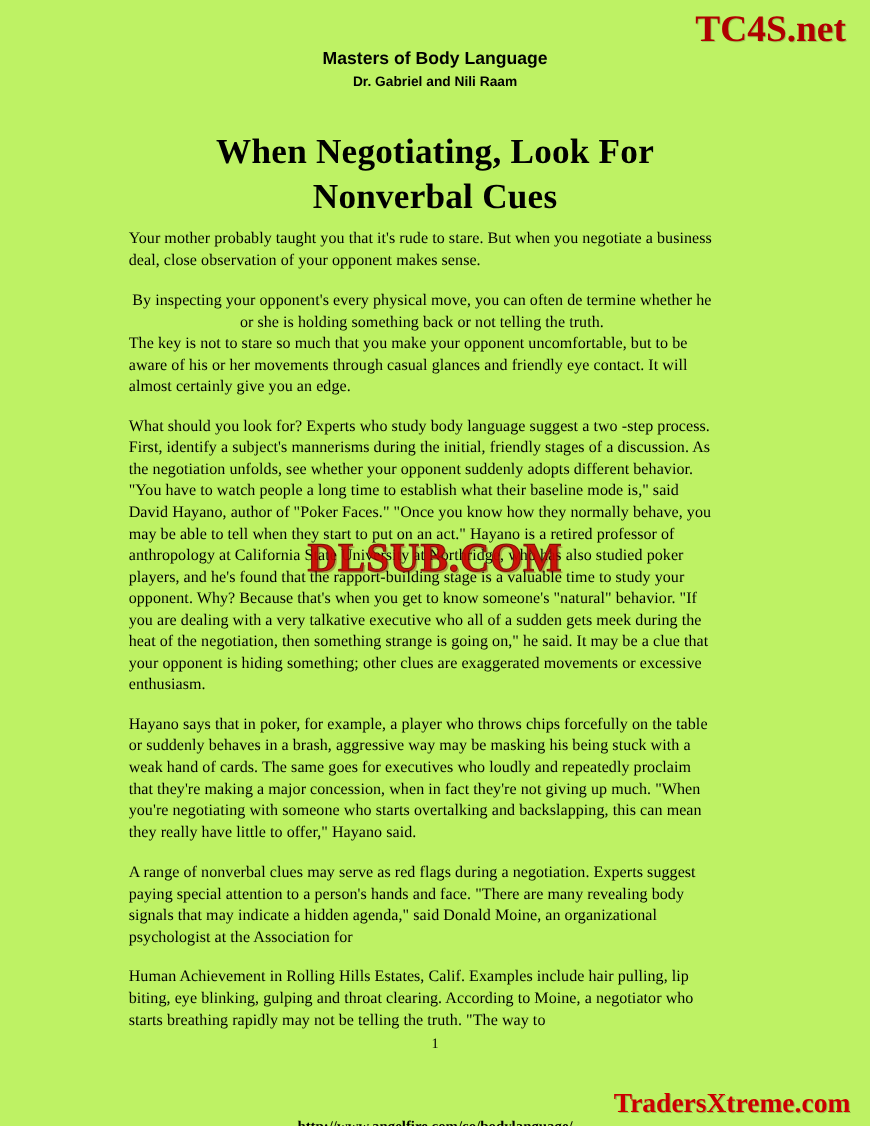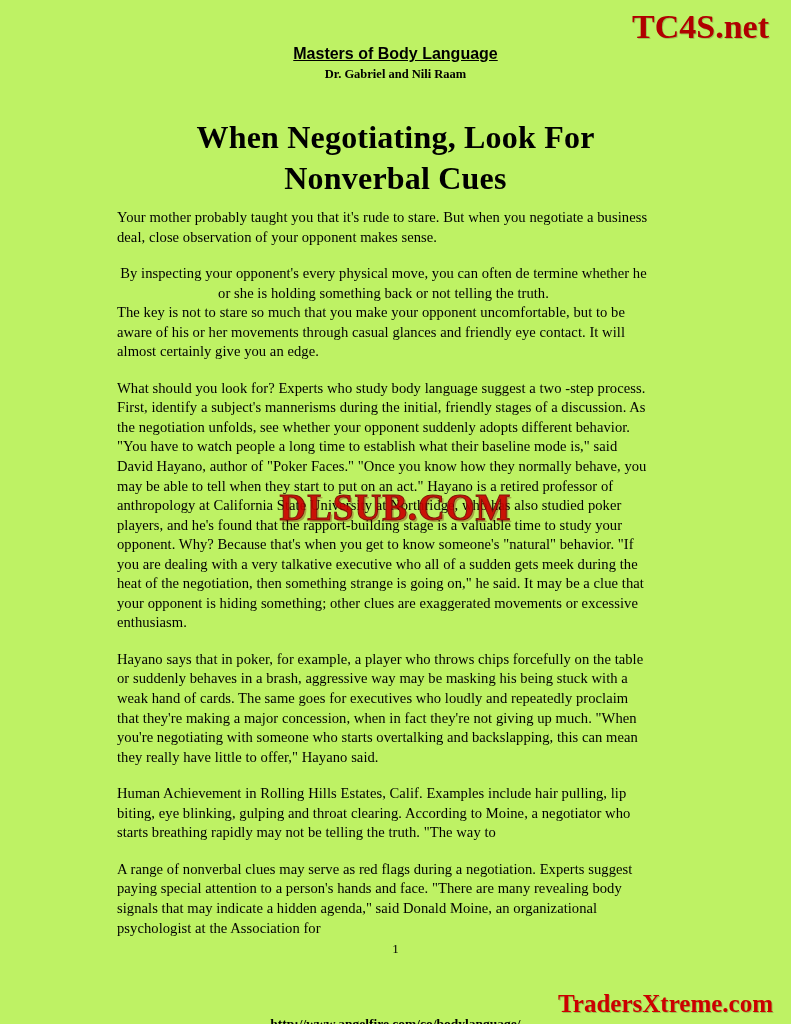--- a/index.html
+++ b/index.html
@@ -39,25 +39,24 @@
     position: absolute;
     top: 44px;
     left: 0;
     width: 791px;
     text-align: center;
   }
   .header-series {
     font-family: "Liberation Sans", sans-serif;
     font-size: 16px;
     font-weight: bold;
-    text-decoration: underline;
     line-height: 1.25;
   }
   .header-authors {
-    font-family: Liberation Serif, serif;
+    font-family: Liberation Sans, sans-serif;
     font-size: 12.5px;
     font-weight: bold;
     line-height: 1.3;
     margin-top: 2px;
   }
 
   .title {
     position: absolute;
     top: 96px;
     left: 120px;
@@ -156,22 +155,22 @@
   </div>
 
   <h1 class="title">When Negotiating, Look For Nonverbal Cues</h1>
 
   <div class="body-col">
     <p class="para">Your mother probably taught you that it's rude to stare. But when you negotiate a business deal, close observation of your opponent makes sense.</p>
     <p class="para tight">By inspecting your opponent's every physical move, you can often de termine whether he or she is holding something back or not telling the truth.</p>
     <p class="para">The key is not to stare so much that you make your opponent uncomfortable, but to be aware of his or her movements through casual glances and friendly eye contact. It will almost certainly give you an edge.</p>
     <p class="para">What should you look for? Experts who study body language suggest a two -step process. First, identify a subject's mannerisms during the initial, friendly stages of a discussion. As the negotiation unfolds, see whether your opponent suddenly adopts different behavior. "You have to watch people a long time to establish what their baseline mode is," said David Hayano, author of "Poker Faces." "Once you know how they normally behave, you may be able to tell when they start to put on an act." Hayano is a retired professor of anthropology at California State University at Northridge, who has also studied poker players, and he's found that the rapport-building stage is a valuable time to study your opponent. Why? Because that's when you get to know someone's "natural" behavior. "If you are dealing with a very talkative executive who all of a sudden gets meek during the heat of the negotiation, then something strange is going on," he said. It may be a clue that your opponent is hiding something; other clues are exaggerated movements or excessive enthusiasm.</p>
     <p class="para">Hayano says that in poker, for example, a player who throws chips forcefully on the table or suddenly behaves in a brash, aggressive way may be masking his being stuck with a weak hand of cards. The same goes for executives who loudly and repeatedly proclaim that they're making a major concession, when in fact they're not giving up much. "When you're negotiating with someone who starts overtalking and backslapping, this can mean they really have little to offer," Hayano said.</p>
+    <p class="para">A range of nonverbal clues may serve as red flags during a negotiation. Experts suggest paying special attention to a person's hands and face. "There are many revealing body signals that may indicate a hidden agenda," said Donald Moine, an organizational psychologist at the Association for</p>
     <p class="para">Human Achievement in Rolling Hills Estates, Calif. Examples include hair pulling, lip biting, eye blinking, gulping and throat clearing. According to Moine, a negotiator who starts breathing rapidly may not be telling the truth. "The way to</p>
-    <p class="para">A range of nonverbal clues may serve as red flags during a negotiation. Experts suggest paying special attention to a person's hands and face. "There are many revealing body signals that may indicate a hidden agenda," said Donald Moine, an organizational psychologist at the Association for</p>
   </div>
 
   <div class="watermark-mid">
     <span class="wm-text">DLSUB.COM</span>
   </div>
 
   <div class="page-number">1</div>
 
   <div class="footer-url">http://www.angelfire.com/co/bodylanguage/</div>
 

